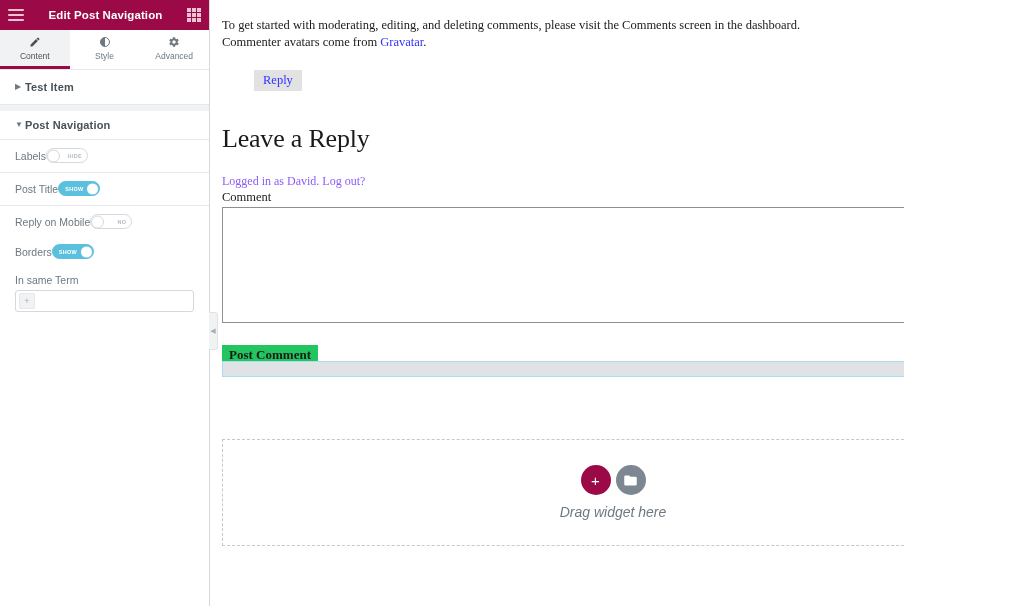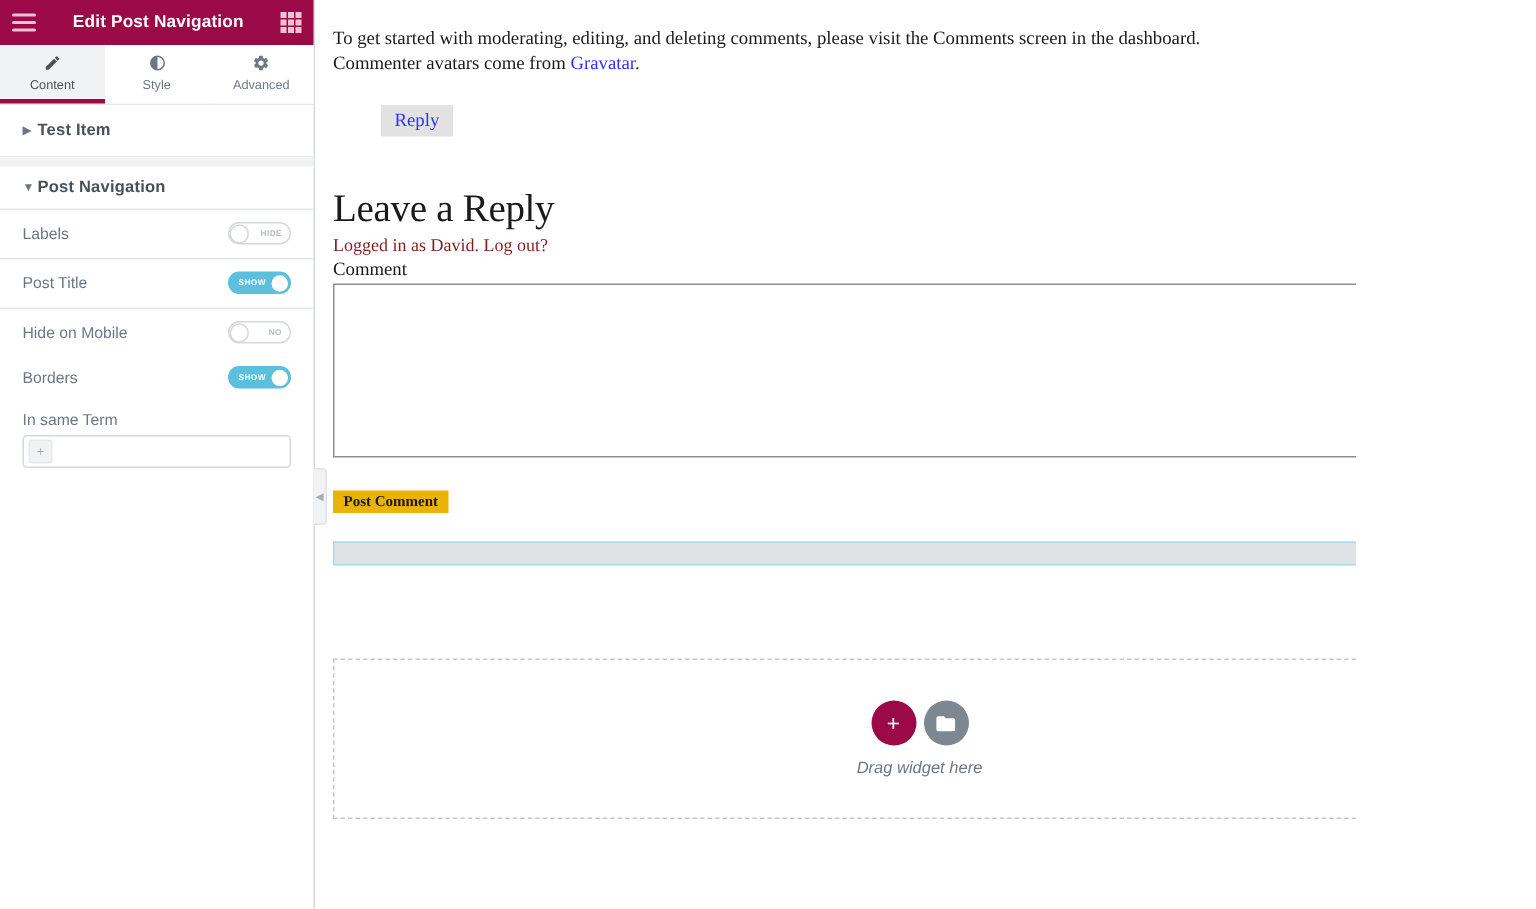--- a/index.html
+++ b/index.html
@@ -64,21 +64,21 @@
     cursor: pointer;
   }
   .sec.gapped { border-top: 6px solid #f1f2f3; }
   .sec .caret { width: 10px; font-size: 8px; color: #6d7882; line-height: 1; }
   .sec .stitle { font-size: 11px; font-weight: bold; color: #495157; letter-spacing: .15px; }
 
   #panel-body { flex: 1; overflow: hidden; }
 
   
   .ctrl { padding: 8px 15px 7px 15px; }
-  .ctrl.row { display: flex; align-items: center; justify-content: space-between; }
+  .ctrl.row { display: flex; align-items: center; justify-content: flex-start; }
   .ctrl-label { font-size: 10.5px; color: #6d7882; }
   .ctrl-divider { border-top: 1px solid #e6e9ec; margin-top: 2px; }
 
   
   .switch {
     width: 42px; height: 15px; border-radius: 8px;
     position: relative; cursor: pointer; flex: 0 0 42px;
     display:flex; align-items:center;
   }
   .switch.off { background: #ffffff; border: 1px solid #d5d8dc; }
@@ -146,59 +146,59 @@
   .lnk { color: #3131ff; text-decoration: none; }
   .reply-btn {
     display: inline-block; margin-top: 18px;
     background: #e2e2e2; padding: 3px 9px;
     font-size: 12.5px; color: #3131ff; cursor: pointer; margin-left: 32px;
   }
   .leave-title {
     margin-top: 33px; font-size: 26px; font-weight: normal;
     color: #1a1a1a; letter-spacing: -.2px;
   }
-  .logged-in { font-size: 12px; color: #7f1d1d; margin-top: 2px; }
+  .logged-in { font-size: 12px; color: #8b5cf6; margin-top: 20px; }
   .cmt-label { font-size: 12.5px; color: #1a1a1a; margin-top: 1px; }
   .cmt-area {
     margin-top: 2px; width: 754px; height: 116px;
     border: 1px solid #8f8f8f; background: #ffffff;
     position: relative; cursor: text;
   }
   .cmt-area::after {
     content: ""; position: absolute; right: 2px; bottom: 2px;
     width: 8px; height: 8px;
     background:
       linear-gradient(135deg, transparent 45%, #b0b0b0 45%, #b0b0b0 55%, transparent 55%),
       linear-gradient(135deg, transparent 70%, #b0b0b0 70%, #b0b0b0 80%, transparent 80%);
   }
   .post-btn {
     display: inline-block; margin-top: 22px;
-    background: #eab308; padding: 2px 7px;
-    font-size: 10px; font-weight: bold; color: #1a1a1a; cursor: pointer;
+    background: #22c55e; padding: 2px 7px;
+    font-size: 13px; font-weight: bold; color: #1a1a1a; cursor: pointer;
   }
   .sel-bar {
     position: absolute; left: 12px; top: 361px;
     width: 782px; height: 16px;
     background: #dfe3e5; border: 1px solid #a9dcf0;
   }
   .drop-zone {
     position: absolute; left: 12px; top: 439px;
     width: 782px; height: 107px;
     border: 1px dashed #c5c9ce;
     display: flex; flex-direction: column;
     align-items: center; justify-content: center; gap: 9px;
   }
   .dz-buttons { display: flex; gap: 5px; }
   .circ-btn {
     width: 30px; height: 30px; border-radius: 50%;
     display:flex; align-items:center; justify-content:center; cursor:pointer;
   }
   .circ-add { background: #9b0a46; color:#ffffff; font-size:15px; line-height:1; font-family:"Liberation Sans",sans-serif; }
   .circ-folder { background: #7c8791; }
-  .dz-text { font-family:"Liberation Sans",sans-serif; font-size:11px; font-style:italic; color:#6d7882; }
+  .dz-text { font-family:"Liberation Sans",sans-serif; font-size:14px; font-style:italic; color:#6d7882; }
 </style>
 </head>
 <body>
 
 <div id="app">
 
   <div id="panel">
 
     <div id="panel-header">
       <div class="hamburger">
@@ -278,21 +278,21 @@
         <span class="switch on">
           <span class="txt">SHOW</span>
           <span class="knob"></span>
         </span>
       </div>
 
 
       <div class="ctrl-divider"></div>
 
       <div class="ctrl row">
-        <span class="ctrl-label">Hide on Mobile</span>
+        <span class="ctrl-label">Reply on Mobile</span>
         <span class="switch off">
           <span class="txt">NO</span>
           <span class="knob"></span>
         </span>
       </div>
 
       <div class="ctrl row">
         <span class="ctrl-label">Borders</span>
         <span class="switch on">
           <span class="txt">SHOW</span>

